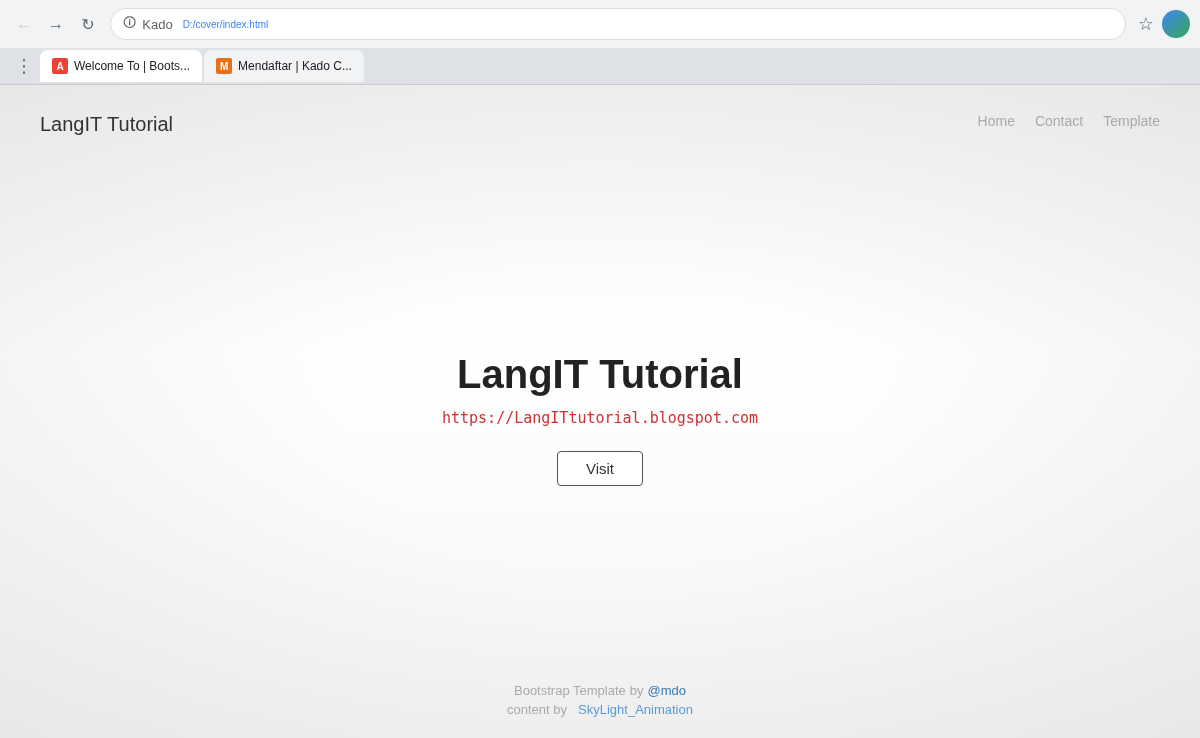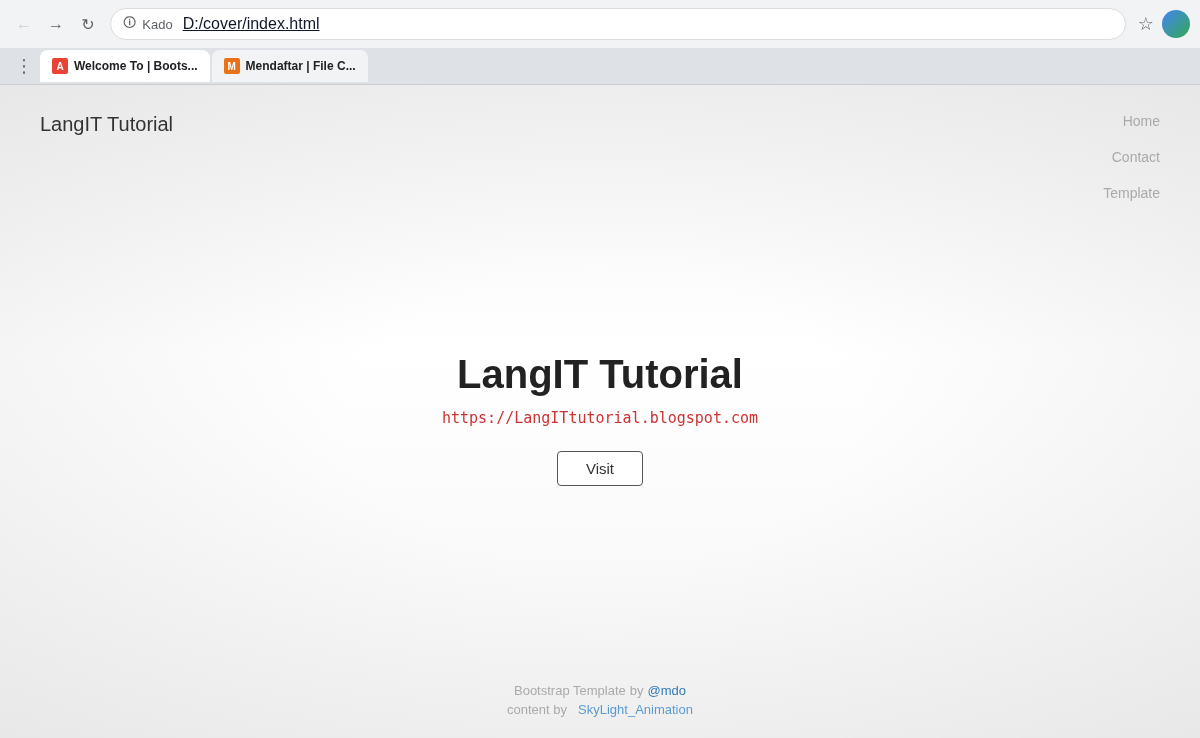--- a/index.html
+++ b/index.html
@@ -64,24 +64,23 @@
     }
 
     .address-bar-file {
       color: #5f6368;
       font-size: 13px;
       font-weight: 500;
       margin-right: 4px;
     }
 
     .address-bar-url {
-      color: #0f172a;
-      font-size: 16px;
+      color: #3b82f6;
+      font-size: 10px;
       flex: 1;
-      text-decoration: underline;
     }
 
     .browser-action-icons {
       display: flex;
       align-items: center;
       gap: 4px;
     }
 
     .star-icon {
       font-size: 18px;
@@ -156,21 +155,20 @@
     }
 
     .tab-favicon.red { background: #ea4335; color: white; }
     .tab-favicon.orange { background: #e8711a; color: white; }
 
     .tab-label {
       white-space: nowrap;
       overflow: hidden;
       text-overflow: ellipsis;
       max-width: 130px;
-      font-weight: bold;
     }
 
     
     .page-wrapper {
       width: 1200px;
       height: calc(738px - 36px - 36px);
       background: linear-gradient(to bottom, #f5f5f5 0%, #ffffff 40%, #f5f5f5 100%);
       position: relative;
       overflow: hidden;
     }
@@ -196,21 +194,21 @@
       font-size: 20px;
       color: #333;
       font-weight: 400;
     }
 
     .site-nav {
       position: absolute;
       right: 40px;
       top: 28px;
       display: flex;
-      flex-direction: column;
+      flex-direction: row;
       align-items: flex-end;
       gap: 20px;
     }
 
     .site-nav-link {
       color: #aaa;
       text-decoration: none;
       font-size: 14px;
       cursor: pointer;
     }
@@ -300,21 +298,21 @@
   </div>
 
   <div class="tab-bar">
     <button class="tab-apps-btn">⋮</button>
     <div class="tab active">
       <div class="tab-favicon red">A</div>
       <span class="tab-label">Welcome To | Boots...</span>
     </div>
     <div class="tab">
       <div class="tab-favicon orange">M</div>
-      <span class="tab-label">Mendaftar | File C...</span>
+      <span class="tab-label">Mendaftar | Kado C...</span>
     </div>
   </div>
 </div>
 
 <div class="page-wrapper">
 
   <nav class="site-navbar">
     <span class="site-brand">LangIT Tutorial</span>
     <div class="site-nav">
       <a class="site-nav-link">Home</a>

